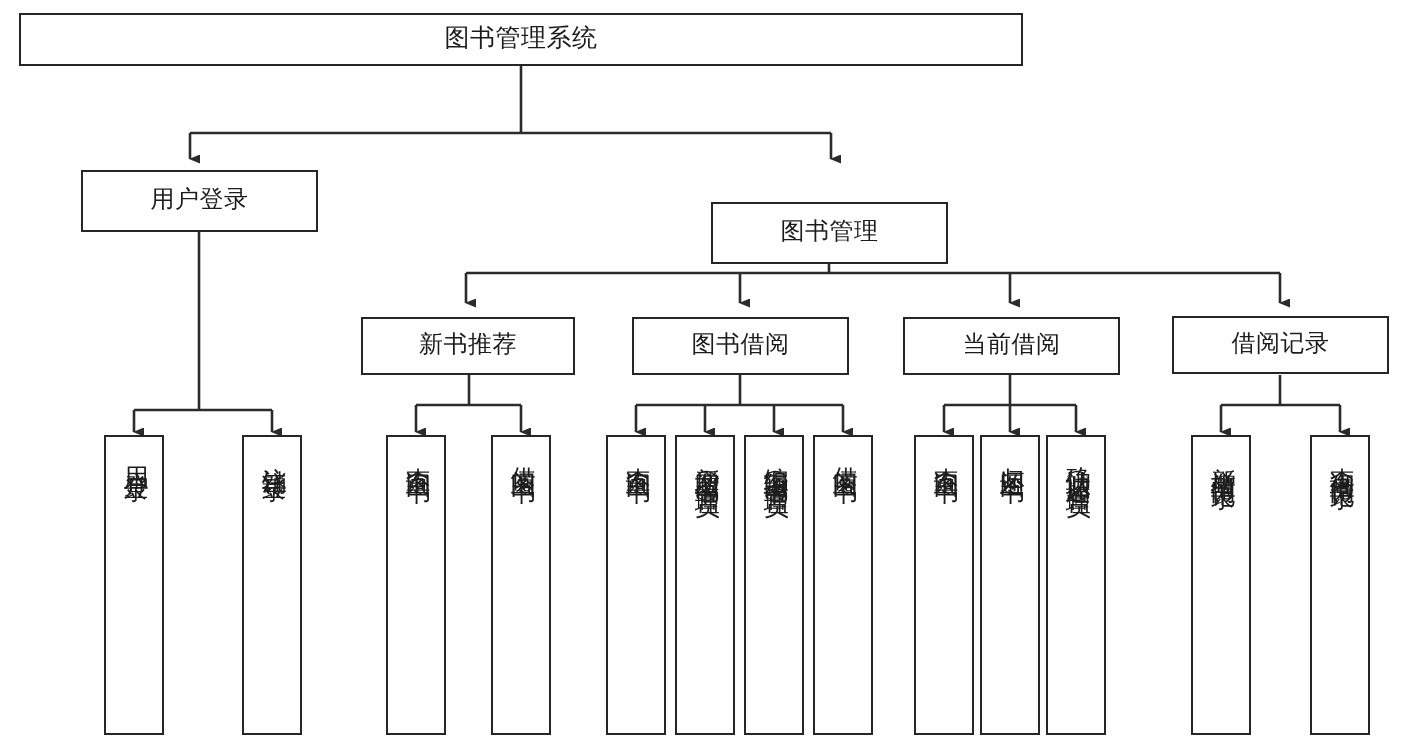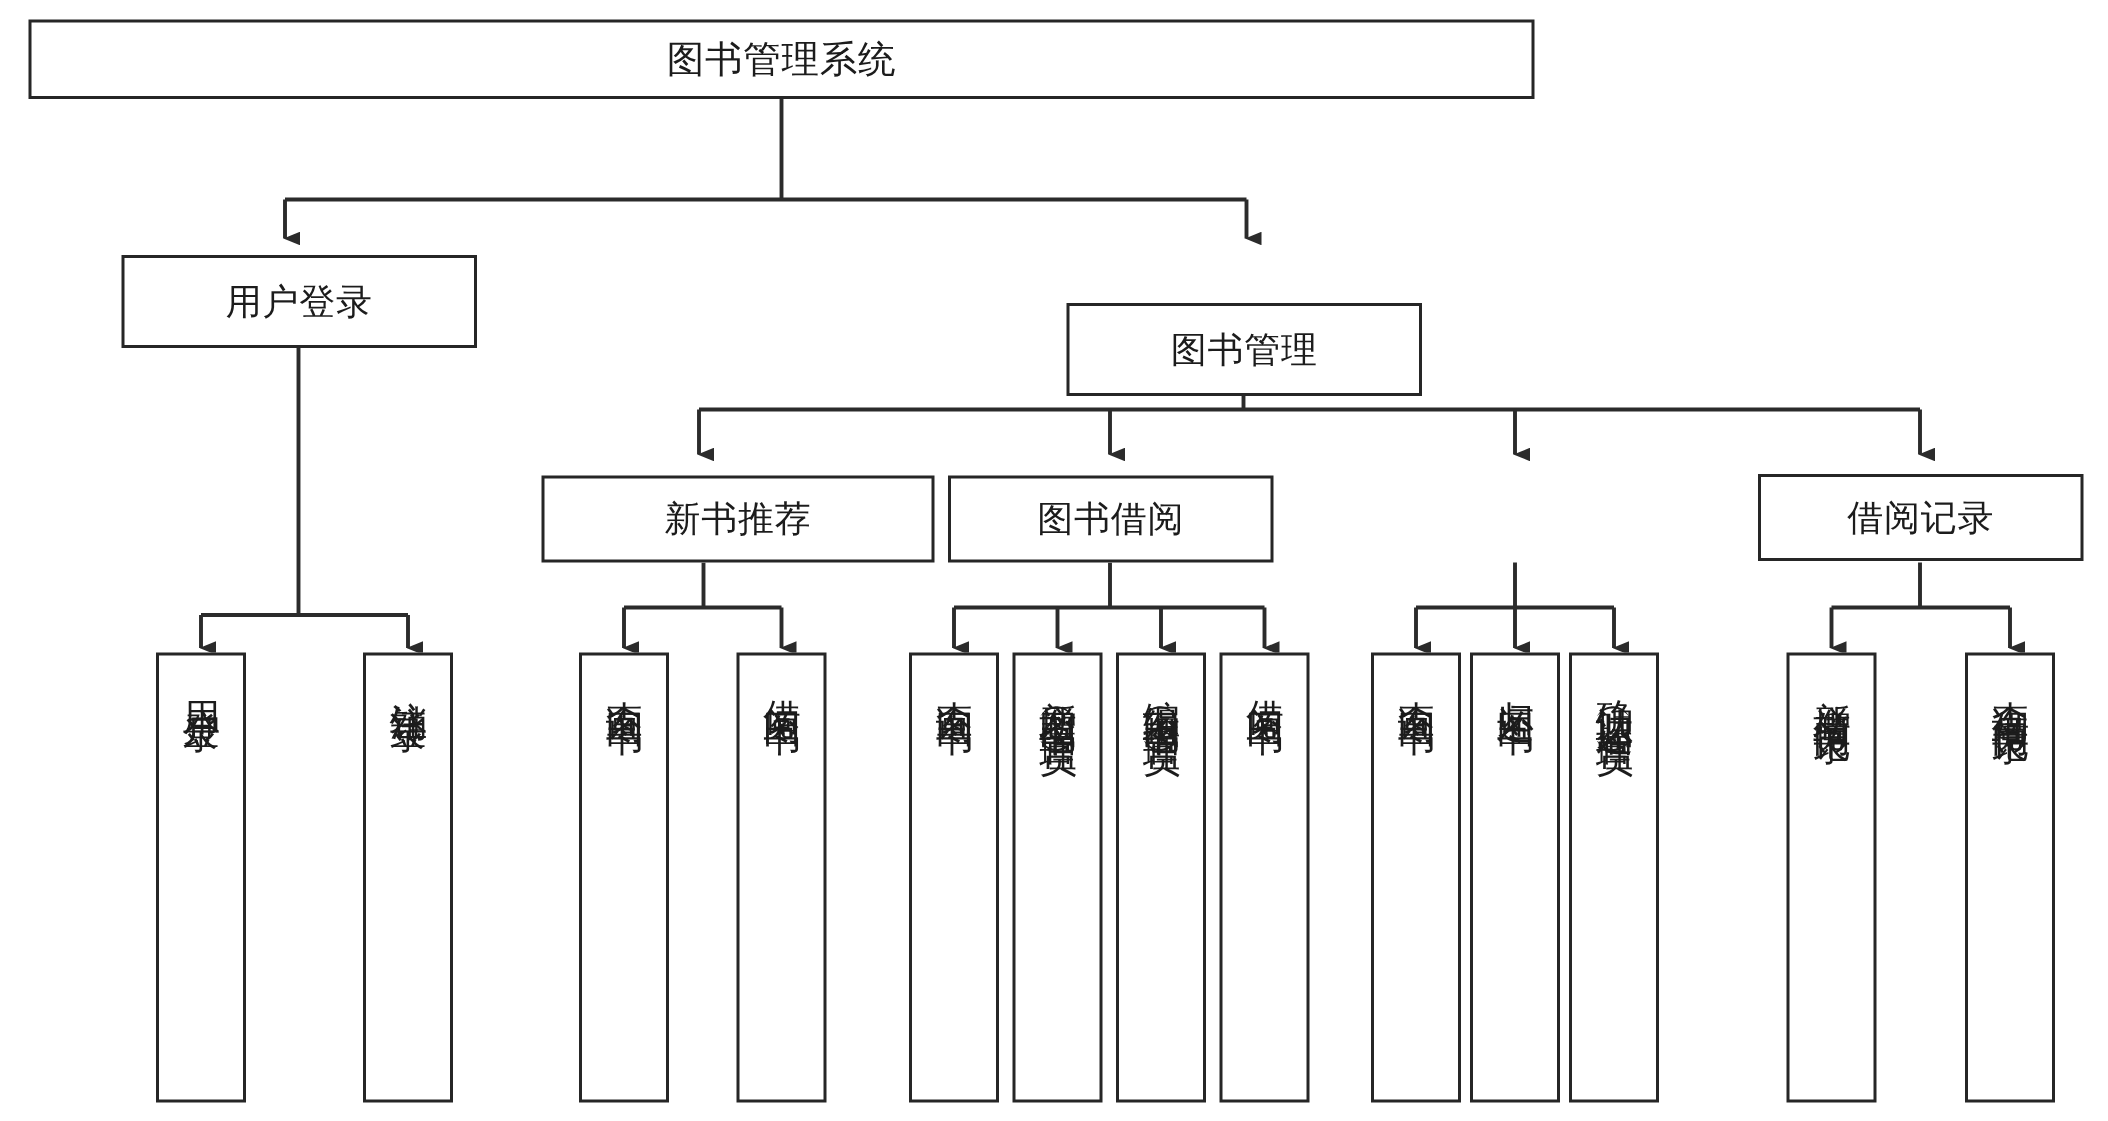--- a/index.html
+++ b/index.html
@@ -30,20 +30,21 @@
     align-items:center;
     justify-content:center;
     color:#1c1c1c;
     z-index:3;
   }
   .node .lbl{
     display:block;
     text-align:center;
     line-height:1.18;
     white-space:nowrap;
+    font-family:Liberation Mono, monospace;
   }
   
   .node.horiz .lbl{
     font-size:24px;
     letter-spacing:0.5px;
   }
   .node.root .lbl{ font-size:25px; }
   
   .node.vert{
     align-items:flex-start;
@@ -128,25 +129,28 @@
     <span class="lbl">图书管理系统</span>
   </div>
 
   <div class="node horiz" style="left:81px;top:170px;width:237px;height:62px;">
     <span class="lbl">用户登录</span>
   </div>
   <div class="node horiz" style="left:711px;top:170px;width:237px;height:62px;margin-top:32px;">
     <span class="lbl">图书管理</span>
   </div>
 
-  <div class="node horiz" style="left:361px;top:317px;width:262px;height:58px;justify-content:center;">
+  <div class="node horiz" style="left:361px;top:317px;width:214px;height:58px;justify-content:center;">
     <span class="lbl">新书推荐</span>
   </div>
   <div class="node horiz" style="left:632px;top:317px;width:217px;height:58px;justify-content:center;">
     <span class="lbl">图书借阅</span>
+  </div>
+  <div class="node horiz" style="left:903px;top:317px;width:217px;height:58px;">
+    <span class="lbl">当前借阅</span>
   </div>
   <div class="node horiz" style="left:1172px;top:316px;width:217px;height:58px;">
     <span class="lbl">借阅记录</span>
   </div>
 
   <div class="node vert" style="left:104px;top:435px;width:60px;height:300px;">
     <span class="lbl">用户登录</span>
   </div>
   <div class="node vert" style="left:242px;top:435px;width:60px;height:300px;">
     <span class="lbl">注销登录</span>

